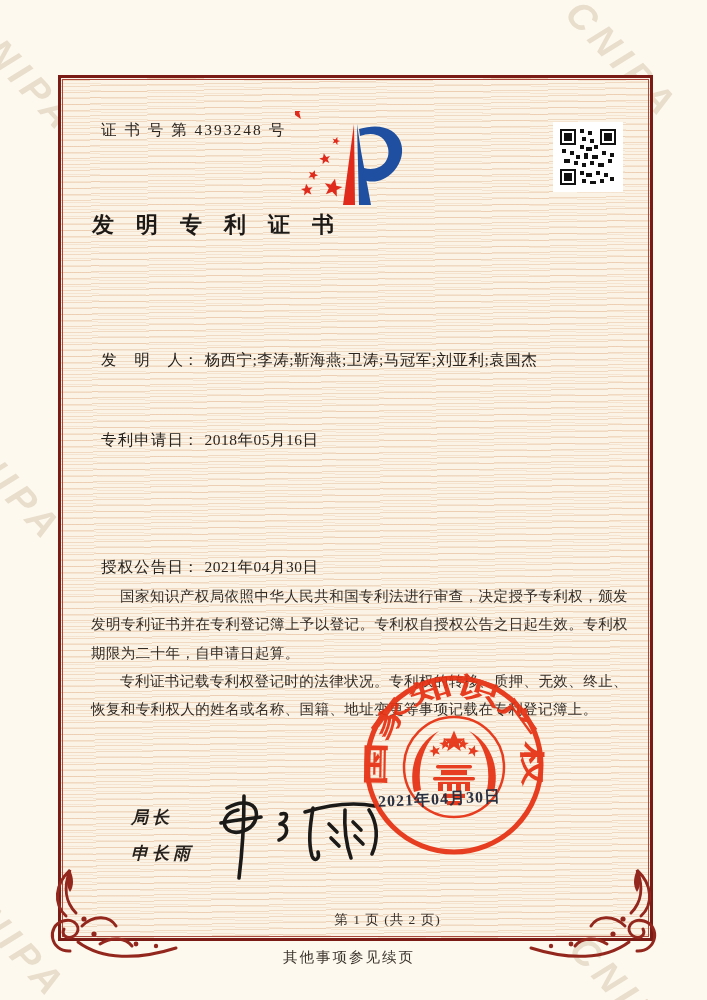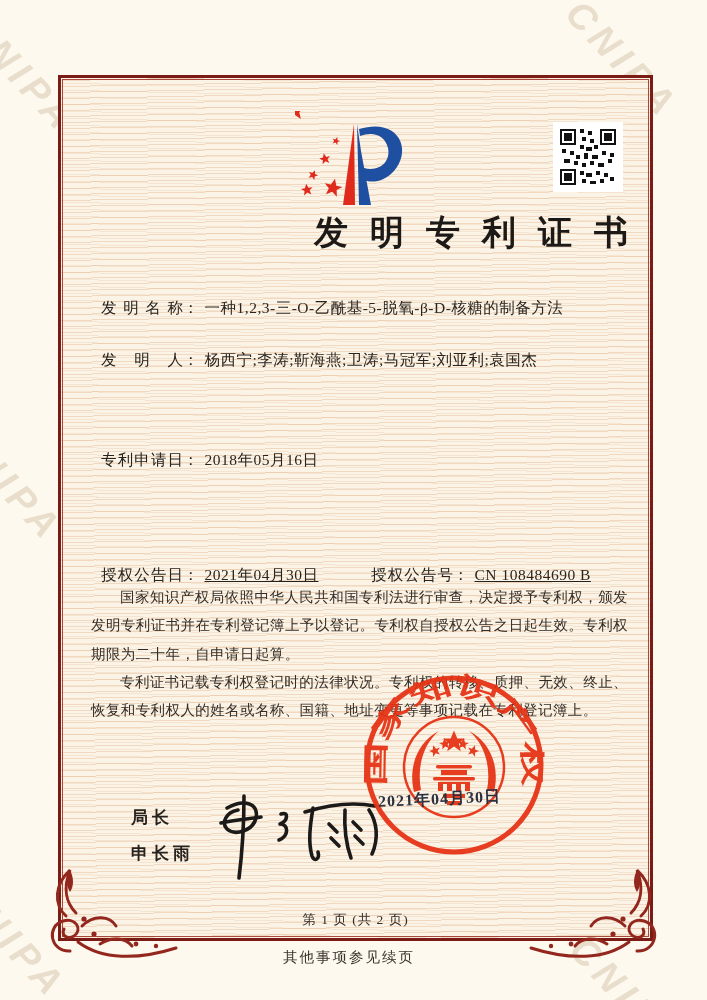--- a/index.html
+++ b/index.html
@@ -34,51 +34,51 @@
   .cert-no{
     position:absolute; left:40px; top:42px;
     font-size:15.5px; letter-spacing:2px; color:#2b2520;
   }
   .logo{ position:absolute; left:50%; top:33px; transform:translateX(-50%); width:122px; height:100px; }
   .qr{
     position:absolute; right:27px; top:44px; width:70px; height:70px;
     background:#ffffff; display:flex; align-items:center; justify-content:center;
   }
   .title{
-    position:absolute; left:0; top:132px; width:100%;
-    text-align:right; font-size:34px; font-weight:600;
+    position:absolute; left:9px; top:132px; width:100%;
+    text-align:left; font-size:22px; font-weight:600;
     letter-spacing:22px; text-indent:22px; color:#1c1916;
   }
   .row{ position:absolute; left:40px; height:24px; line-height:24px; font-size:15.5px; white-space:nowrap; }
   .row .lbl{ display:inline-block; width:82px; text-align:justify; text-align-last:justify; vertical-align:top; }
   .row .colon{ display:inline-block; margin-right:6px; }
   .row .val{ letter-spacing:.5px; color:#2a241f; }
-  .row2-part{ position:absolute; top:12px; white-space:nowrap;text-decoration:underline; }
+  .row2-part{ position:absolute; top:4px; white-space:nowrap; }
   .paras{
     position:absolute; left:30px; top:505px; width:537px;
     font-size:14.5px; line-height:1.95; text-align:justify;
-    letter-spacing:.4px; color:#332c26;
+    letter-spacing:.4px; color:#332c26;font-family:Liberation Mono, monospace;
   }
   .paras p{ margin:0; text-indent:2em; }
   .signer{
     position:absolute; left:70px; top:728px;
     font-family:"Liberation Sans","DejaVu Sans",sans-serif;
     font-size:17px; font-weight:700; letter-spacing:4px; color:#27221e;
   }
-  .signer div{ margin-bottom:13px; }
+  .signer div{ margin-bottom:13px;font-style:italic; }
   .sig-svg{ position:absolute; left:132px; top:700px; z-index:2; }
   .seal{ position:absolute; left:359px; top:670px; width:190px; height:190px; z-index:5; }
   .seal-date{
     position:absolute; left:378px; top:788px; width:170px; z-index:6;
     font-size:16px; font-weight:600; letter-spacing:1px; color:#2a3040;
     transform:rotate(-2.5deg); white-space:nowrap;
   }
   .page-indicator{
     position:absolute; left:0; top:833px; width:100%;
-    text-align:center; font-size:13.5px; letter-spacing:1px; color:#342d27;
+    text-align:center; font-size:13.5px; letter-spacing:1px; color:#342d27;padding-left:32px;
   }
   .footer-note{
     position:absolute; left:283px; top:948px; z-index:2;
     font-size:14.5px; letter-spacing:2px; color:#3a332c;text-align:center;
   }
   .ornament{ position:absolute; z-index:3; }
   .orn-left{ left:40px; top:856px; }
   .orn-right{ left:517px; top:856px; transform:scaleX(-1); }
 </style>
 </head>
@@ -90,20 +90,21 @@
   <span class="wm" style="left:196px;top:128px">CNIPA</span>
   <span class="wm" style="left:588px;top:-8px">CNIPA</span>
   <span class="wm" style="left:-28px;top:415px">CNIPA</span>
   <span class="wm" style="left:418px;top:312px">CNIPA</span>
   <span class="wm" style="left:150px;top:592px">CNIPA</span>
   <span class="wm" style="left:-24px;top:872px">CNIPA</span>
   <span class="wm" style="left:592px;top:928px">CNIPA</span>
 
   <div class="frame">
 
+    <div class="cert-no">证 书 号 第 4393248 号</div>
 
     <svg class="logo" viewBox="0 0 122 100">
       <g fill="#e02b1c">
         <path id="st" d="M0,-10 L2.9,-3.1 L9.5,-3.1 L4.2,1.2 L5.9,8.1 L0,4 L-5.9,8.1 L-4.2,1.2 L-9.5,-3.1 L-2.9,-3.1 Z"></path>
         <use href="#st" transform="translate(41,30) scale(0.42) rotate(18)"></use>
         <use href="#st" transform="translate(30,48) scale(0.58) rotate(-12)"></use>
         <use href="#st" transform="translate(18,64) scale(0.52) rotate(22)"></use>
         <use href="#st" transform="translate(12,79) scale(0.62) rotate(-8)"></use>
         <use href="#st" transform="translate(38,77) scale(0.95) rotate(12)"></use>
         <polygon points="59,13 48,94 60,94"></polygon>
@@ -154,32 +155,28 @@
             <rect x="50" y="48" width="4" height="4"></rect>
             <rect x="22" y="50" width="4" height="4"></rect>
           <rect x="30" y="52" width="6" height="3"></rect>
             <rect x="40" y="50" width="4" height="4"></rect>
         </g>
       </svg>
     </div>
 
     <div class="title">发明专利证书</div>
 
-    <div class="row" style="top:218px">
-      <span class="lbl">发明名称</span><span class="colon">：</span><span class="val">一种1,2,3-三-O-乙酰基-5-脱氧-β-D-核糖的制备方法</span>
-    </div>
     <div class="row" style="top:270px">
       <span class="lbl">发明人</span><span class="colon">：</span><span class="val">杨西宁;李涛;靳海燕;卫涛;马冠军;刘亚利;袁国杰</span>
     </div>
-    <div class="row" style="top:370px">
+    <div class="row" style="top:350px">
       <span class="lbl">专利申请日</span><span class="colon">：</span><span class="val">2018年05月16日</span>
     </div>
     <div class="row" style="top:473px;width:540px">
       <span class="row2-part" style="left:0"><span class="lbl">授权公告日</span><span class="colon">：</span><span class="val">2021年04月30日</span></span>
-      <span class="row2-part" style="left:270px"><span class="lbl">授权公告号</span><span class="colon">：</span><span class="val">CN 108484690 B</span></span>
     </div>
 
     <div class="paras">
       <p>国家知识产权局依照中华人民共和国专利法进行审查，决定授予专利权，颁发发明专利证书并在专利登记簿上予以登记。专利权自授权公告之日起生效。专利权期限为二十年，自申请日起算。</p>
       <p>专利证书记载专利权登记时的法律状况。专利权的转移、质押、无效、终止、恢复和专利权人的姓名或名称、国籍、地址变更等事项记载在专利登记簿上。</p>
     </div>
 
     <div class="signer">
       <div>局长</div>
       <div>申长雨</div>

